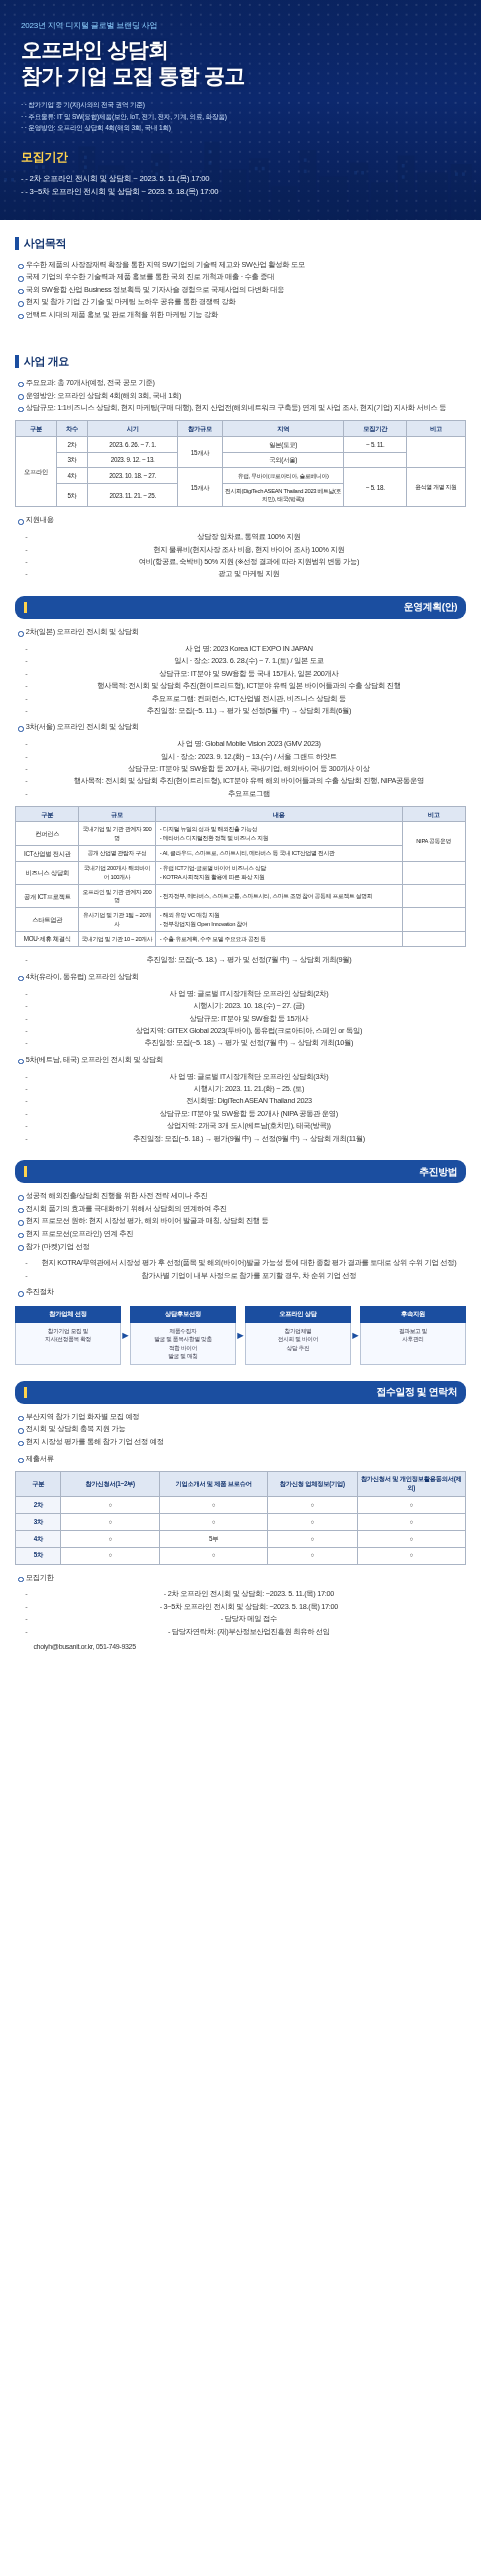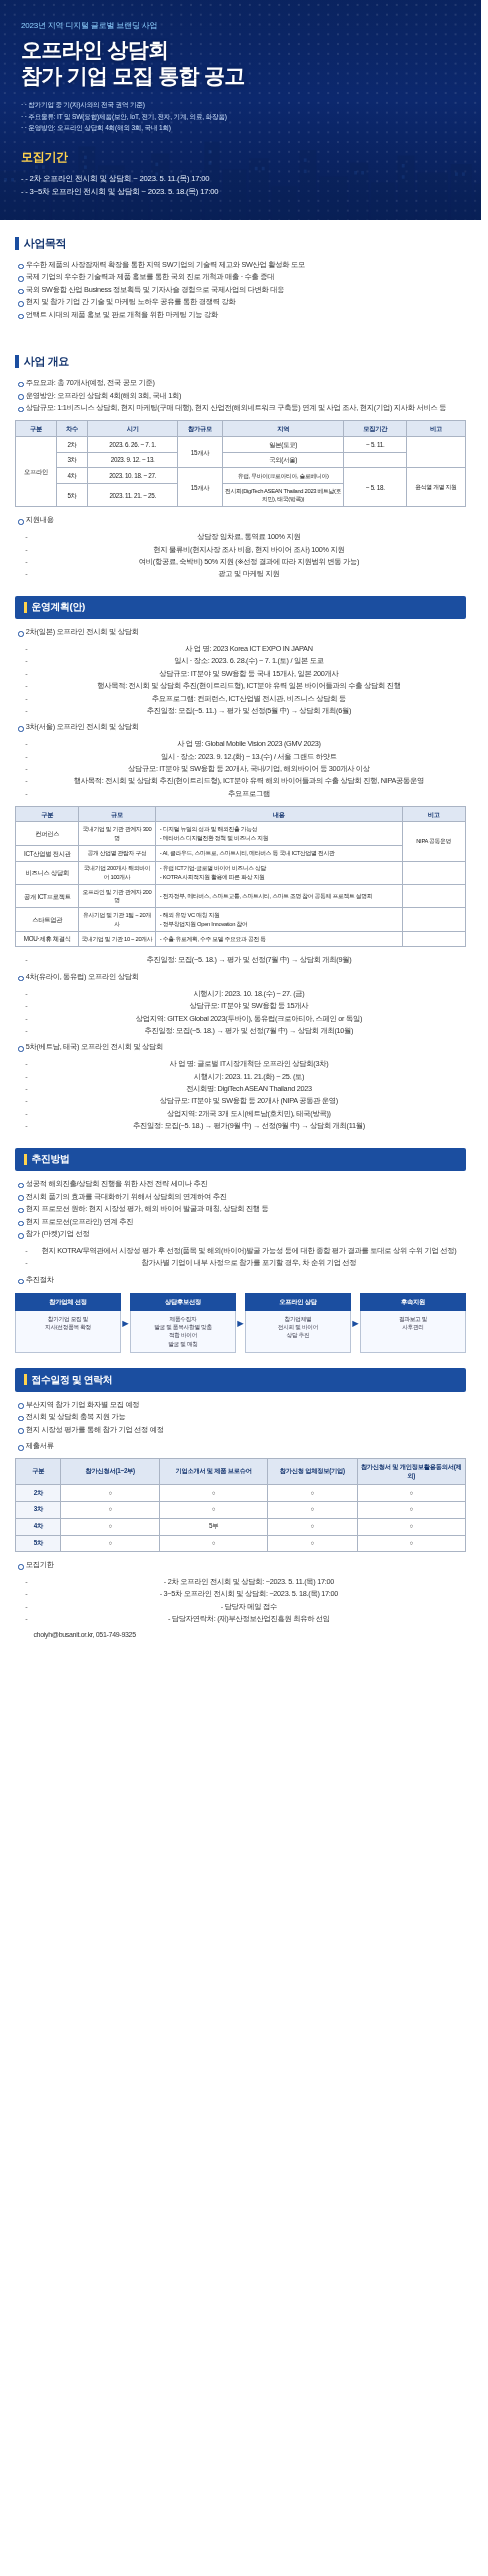--- a/index.html
+++ b/index.html
@@ -64,23 +64,24 @@
   .sec-head {
     display:flex; align-items:center; gap:4.9px;
     margin:32px 0 7px 0;
   }
   .sec-head:first-child { margin-top:2.8px; }
   .sec-bar { width:3.5px; height:13.3px; background:#1b4ea0; display:inline-block; }
   .sec-title { font-size:11px; font-weight:bold; color:#14356f; letter-spacing:-0.4px; }
 
   .boxhead {
     background:#1b4ea0; color:#fff; font-size:9.8px; font-weight:bold;
-    padding:4.2px 8.4px; border-radius:2px; letter-spacing:-0.3px;
+    padding:4.2px 8.4px; border-radius:9px; letter-spacing:-0.3px;
     display:flex; align-items:center; gap:4.9px;
     margin:15.4px 0 7px 0;
+    justify-content:space-between;
   }
   .boxhead .bar { width:2.8px; height:11px; background:#ffd34d; display:inline-block; }
 
   ul.dot { list-style:none; margin:0 0 4.2px 0; padding:0 0 0 1.4px; }
   ul.dot > li {
     position:relative; padding-left:9px; font-size:7.3px; line-height:1.72;
     letter-spacing:-0.3px; color:#333;
   }
   ul.dot > li::before {
     content:""; position:absolute; left:1.4px; top:4.9px;
@@ -373,20 +374,21 @@
     </table>
 
     <ul class="dash">
       <li>추진일정: 모집(~5. 18.) → 평가 및 선정(7월 中) → 상담회 개최(9월)</li>
     </ul>
 
     <ul class="dot">
       <li>4차(유라이, 동유럽) 오프라인 상담회</li>
     </ul>
     <ul class="dash">
+      <li>사 업 명: 글로벌 IT시장개척단 오프라인 상담회(2차)</li>
       <li>시행시기: 2023. 10. 18.(수) ~ 27. (금)</li>
       <li>상담규모: IT분야 및 SW융합 등 15개사</li>
       <li>상업지역: GITEX Global 2023(두바이), 동유럽(크로아티아, 스페인 or 독일)</li>
       <li>추진일정: 모집(~5. 18.) → 평가 및 선정(7월 中) → 상담회 개최(10월)</li>
     </ul>
 
     <ul class="dot">
       <li>5차(베트남, 태국) 오프라인 전시회 및 상담회</li>
     </ul>
     <ul class="dash">

